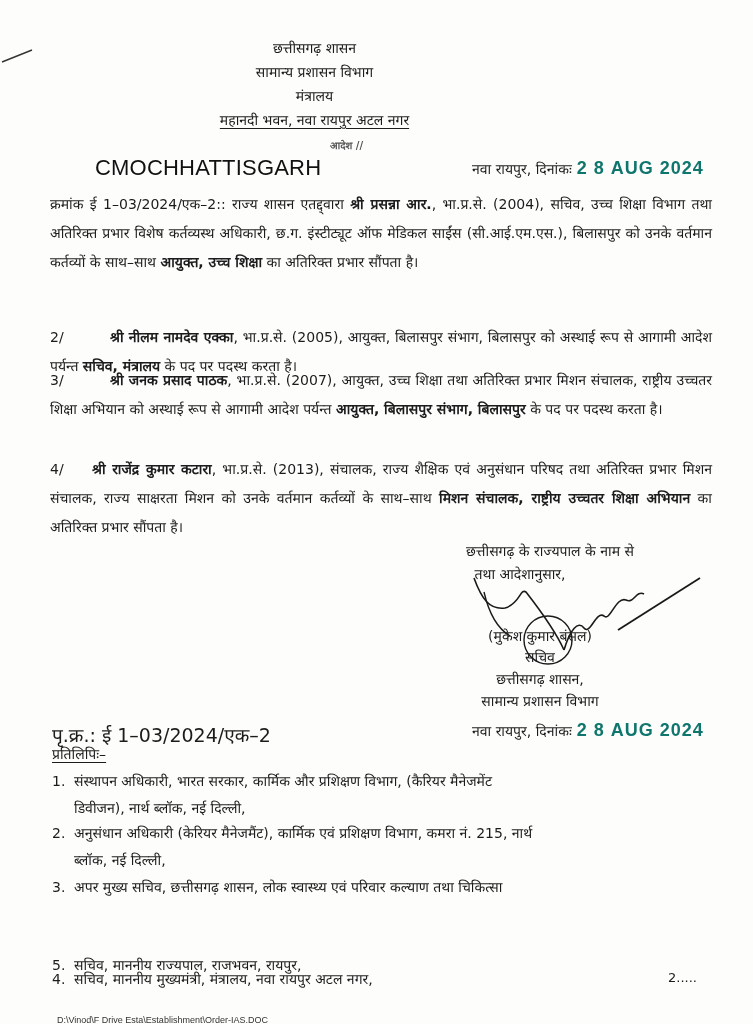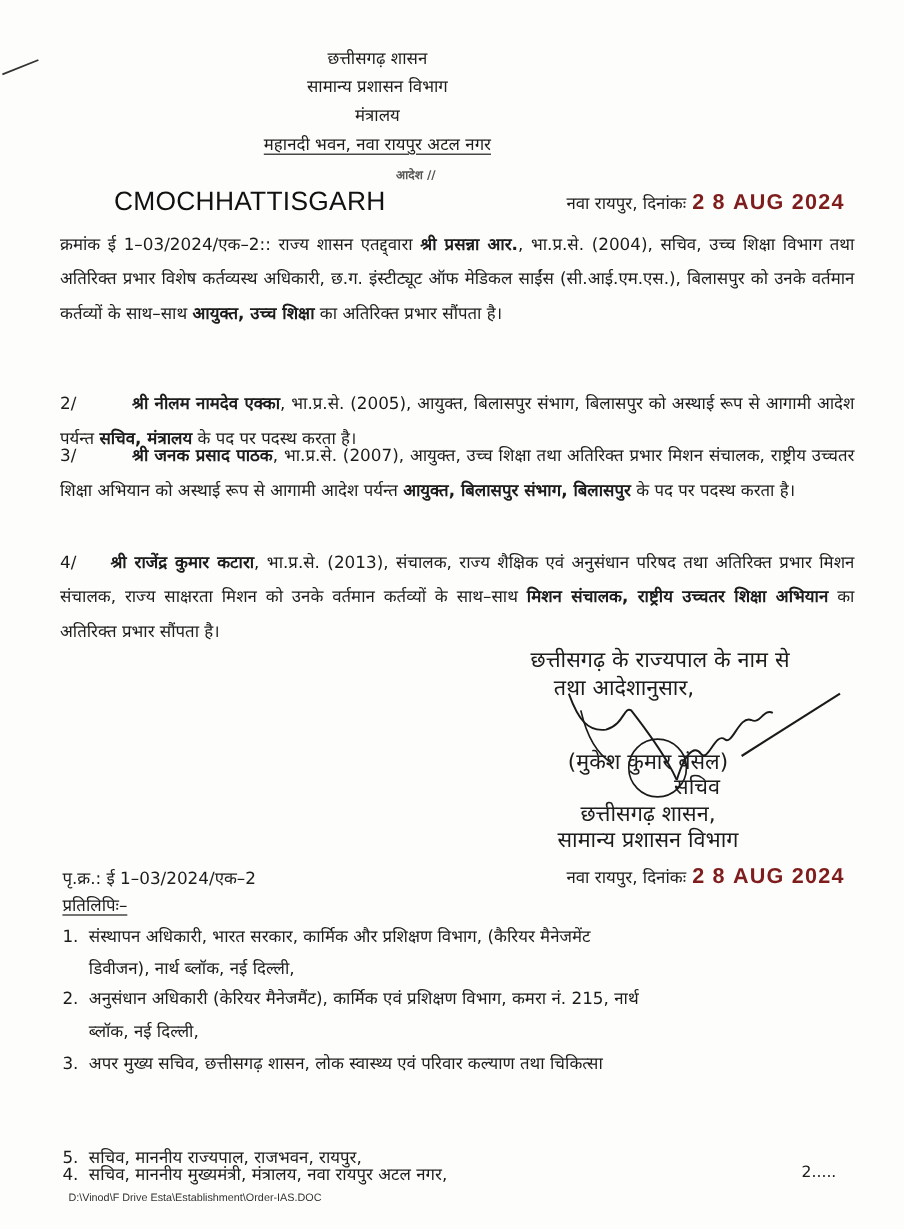--- a/index.html
+++ b/index.html
@@ -4,31 +4,31 @@
 <style>
   html, body { margin:0; padding:0; }
   body {
     width:753px; height:1024px; background:#fdfdfb; position:relative; overflow:hidden;
     font-family:"DejaVu Sans", sans-serif; color:#1c1c1c;
   }
   .abs { position:absolute; }
   .hdr { left:0; width:629px; text-align:center; font-size:14px; }
   .underline { text-decoration:underline; text-underline-offset:3px; }
   .cmo { font-family:"Liberation Sans", sans-serif; font-size:22px; color:#111; letter-spacing:0.2px; }
-  .stamp { font-family:"Liberation Sans", sans-serif; font-weight:bold; color:#7f1d1d; font-size:18px; letter-spacing:1px; }
+  .stamp { font-family:"Liberation Sans", sans-serif; font-weight:bold; color:#0f766e; font-size:18px; letter-spacing:1px; }
   .place { font-size:14px; }
   .para { left:50px; width:662px; font-size:14px; line-height:29px; text-align:justify; }
   .para b { font-weight:bold; }
   .num { display:inline-block; width:60px; }
   .num.short { width:42px; }
-  .sigblock { text-align:center; font-size:18px; line-height:22px; }
+  .sigblock { text-align:center; font-size:14px; line-height:22px; }
   .cc-item { left:52px; width:660px; font-size:14px; line-height:27px; }
   .cc-item .n { display:inline-block; width:22px; }
   .cc-item .cont { padding-left:22px; display:block; }
-  .foot { font-family:"Liberation Sans", sans-serif; font-size:9px; color:#333; }
+  .foot { font-family:"Liberation Sans", sans-serif; font-size:9px; color:#333;margin-top:22px; }
   svg { position:absolute; overflow:visible; }
 </style>
 </head>
 <body>
 
 <svg style="left:0;top:40px;" width="40" height="30">
   <line x1="2" y1="22" x2="32" y2="10" stroke="#333" stroke-width="1.5"></line>
 </svg>
 
 <div class="abs hdr" style="top:38px;">छत्तीसगढ़ शासन</div>
@@ -64,25 +64,25 @@
 
 <svg style="left:460px;top:570px;" width="260" height="100">
   <path d="M14 8 C 22 30, 30 40, 45 38 C 60 34, 60 18, 66 22 C 80 40, 95 60, 104 80" fill="none" stroke="#1a1a1a" stroke-width="1.6"></path>
   <path d="M24 22 C 30 48, 40 60, 50 66" fill="none" stroke="#1a1a1a" stroke-width="1.4"></path>
   <circle cx="88" cy="70" r="24" fill="none" stroke="#1a1a1a" stroke-width="1.4"></circle>
   <path d="M104 80 C 110 60, 118 50, 124 58 C 130 66, 136 40, 144 46 C 150 52, 156 26, 166 30 C 174 34, 176 20, 184 24" fill="none" stroke="#1a1a1a" stroke-width="1.6"></path>
   <path d="M158 60 L 240 8" fill="none" stroke="#1a1a1a" stroke-width="1.8"></path>
 </svg>
 
 <div class="abs sigblock" style="left:420px;top:625px;width:240px;">(मुकेश कुमार बंसल)</div>
-<div class="abs sigblock" style="left:480px;top:646px;width:120px;text-align:right;">सचिव</div>
+<div class="abs sigblock" style="left:480px;top:646px;width:120px;">सचिव</div>
 <div class="abs sigblock" style="left:440px;top:668px;width:200px;">छत्तीसगढ़ शासन,</div>
 <div class="abs sigblock" style="left:440px;top:690px;width:200px;">सामान्य प्रशासन विभाग</div>
 
-<div class="abs" style="left:52px;top:722px;font-size:14px;">पृ.क्र.: ई 1–03/2024/एक–2</div>
+<div class="abs" style="left:52px;top:722px;font-size:19px;">पृ.क्र.: ई 1–03/2024/एक–2</div>
 <div class="abs" style="left:472px;top:720px;white-space:nowrap;">
   <span class="place">नवा रायपुर, दिनांकः</span>
   <span class="stamp">2 8 AUG 2024</span>
 </div>
 <div class="abs underline" style="left:52px;top:744px;font-size:14px;">प्रतिलिपिः–</div>
 
 <div class="abs cc-item" style="top:768px;">
   <span class="n">1.</span><span>संस्थापन अधिकारी, भारत सरकार, कार्मिक और प्रशिक्षण विभाग, (कैरियर मैनेजमेंट</span>
   <span class="cont">डिवीजन), नार्थ ब्लॉक, नई दिल्ली,</span>
 </div>

